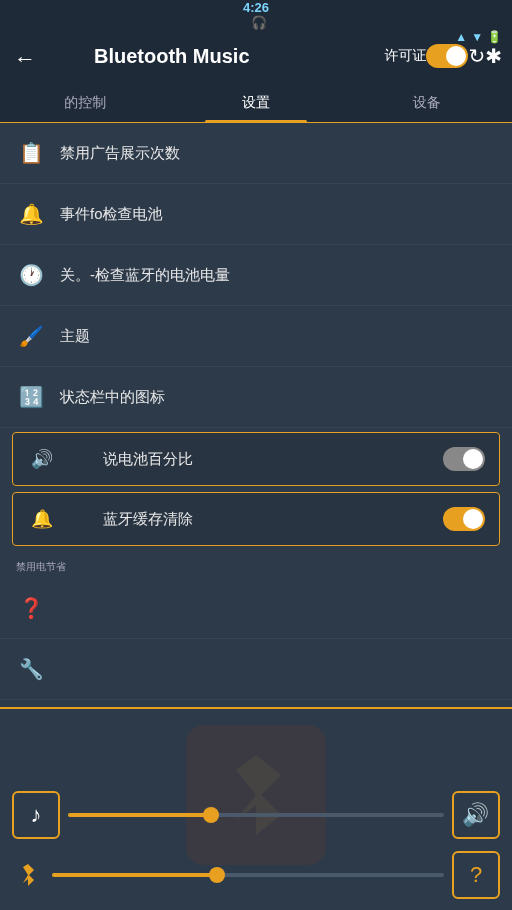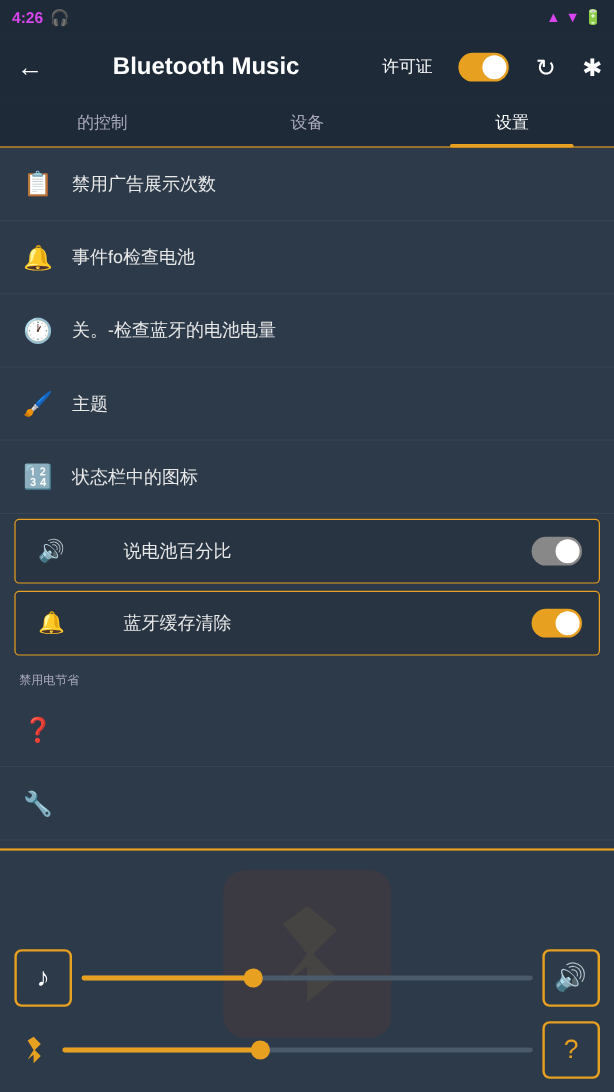--- a/index.html
+++ b/index.html
@@ -15,21 +15,22 @@
     }
 
     
     .status-bar {
       height: 28px;
       background: #1e2a38;
       display: flex;
       align-items: center;
       padding: 0 10px;
       font-size: 13px;
-      color: #d946ef;
+      color: #7dd3fc;
+      flex-direction: column;
     }
     .status-time { font-weight: bold; }
     .status-icons { margin-left: 6px; display: flex; align-items: center; gap: 4px; }
     .status-right { margin-left: auto; display: flex; align-items: center; gap: 4px; font-size: 12px; }
 
     
     .header {
       height: 56px;
       background: #1e2a38;
       display: flex;
@@ -46,21 +47,21 @@
     .header-title {
       font-size: 20px;
       font-weight: bold;
       color: #fff;
       flex: 1;
       margin-left: 44px;
     }
     .header-right {
       display: flex;
       align-items: center;
-      gap: 22px;
+      gap: 0;
     }
     .header-perm-label {
       font-size: 14px;
       color: #fff;
     }
     .toggle-switch {
       width: 42px;
       height: 24px;
       background: #e8a020;
       border-radius: 12px;
@@ -353,25 +354,25 @@
     <div class="toggle-switch"></div>
     <span class="header-icon">↻</span>
     <span class="header-icon">✱</span>
   </div>
 </div>
 
 <div class="tabs">
   <div class="tab">
     <span>的控制</span>
   </div>
+  <div class="tab active">
+    <span>设置</span>
+  </div>
   <div class="tab">
     <span>设备</span>
-  </div>
-  <div class="tab active">
-    <span>设置</span>
   </div>
 </div>
 
 <div class="content">
 
   <div class="list-item">
     <div class="list-item-icon">📋</div>
     <span class="list-item-label">禁用广告展示次数</span>
   </div>
 

